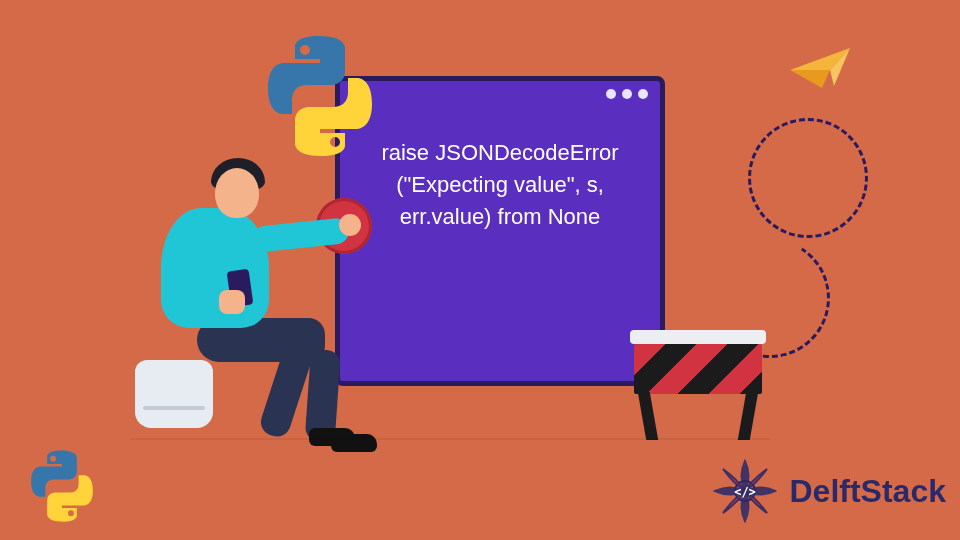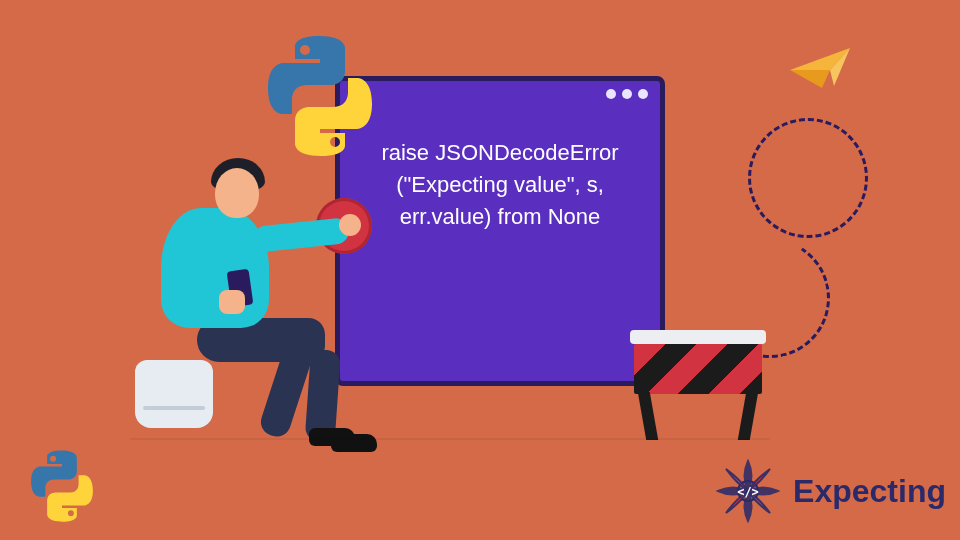--- a/index.html
+++ b/index.html
@@ -310,16 +310,16 @@
             <path d="M65 35 Q50 42 35 35 Q50 28 65 35Z" fill="#2a2a6a" opacity="0.85"></path>
             <path d="M13 13 Q28 24 35 35 Q24 28 13 13Z" fill="#d23340" opacity="0.9"></path>
             <path d="M57 13 Q42 24 35 35 Q46 28 57 13Z" fill="#d23340" opacity="0.9"></path>
             <path d="M13 57 Q28 46 35 35 Q24 42 13 57Z" fill="#d23340" opacity="0.9"></path>
             <path d="M57 57 Q42 46 35 35 Q46 42 57 57Z" fill="#d23340" opacity="0.9"></path>
           </g>
         </g>
         <text x="35" y="40" text-anchor="middle" font-size="12" fill="#fff" font-family="monospace">&lt;/&gt;</text>
       </svg>
     </span>
-    <span>Expecting</span>
+    <span>DelftStack</span>
   </div>
 
 </div>
 
 </body></html>

